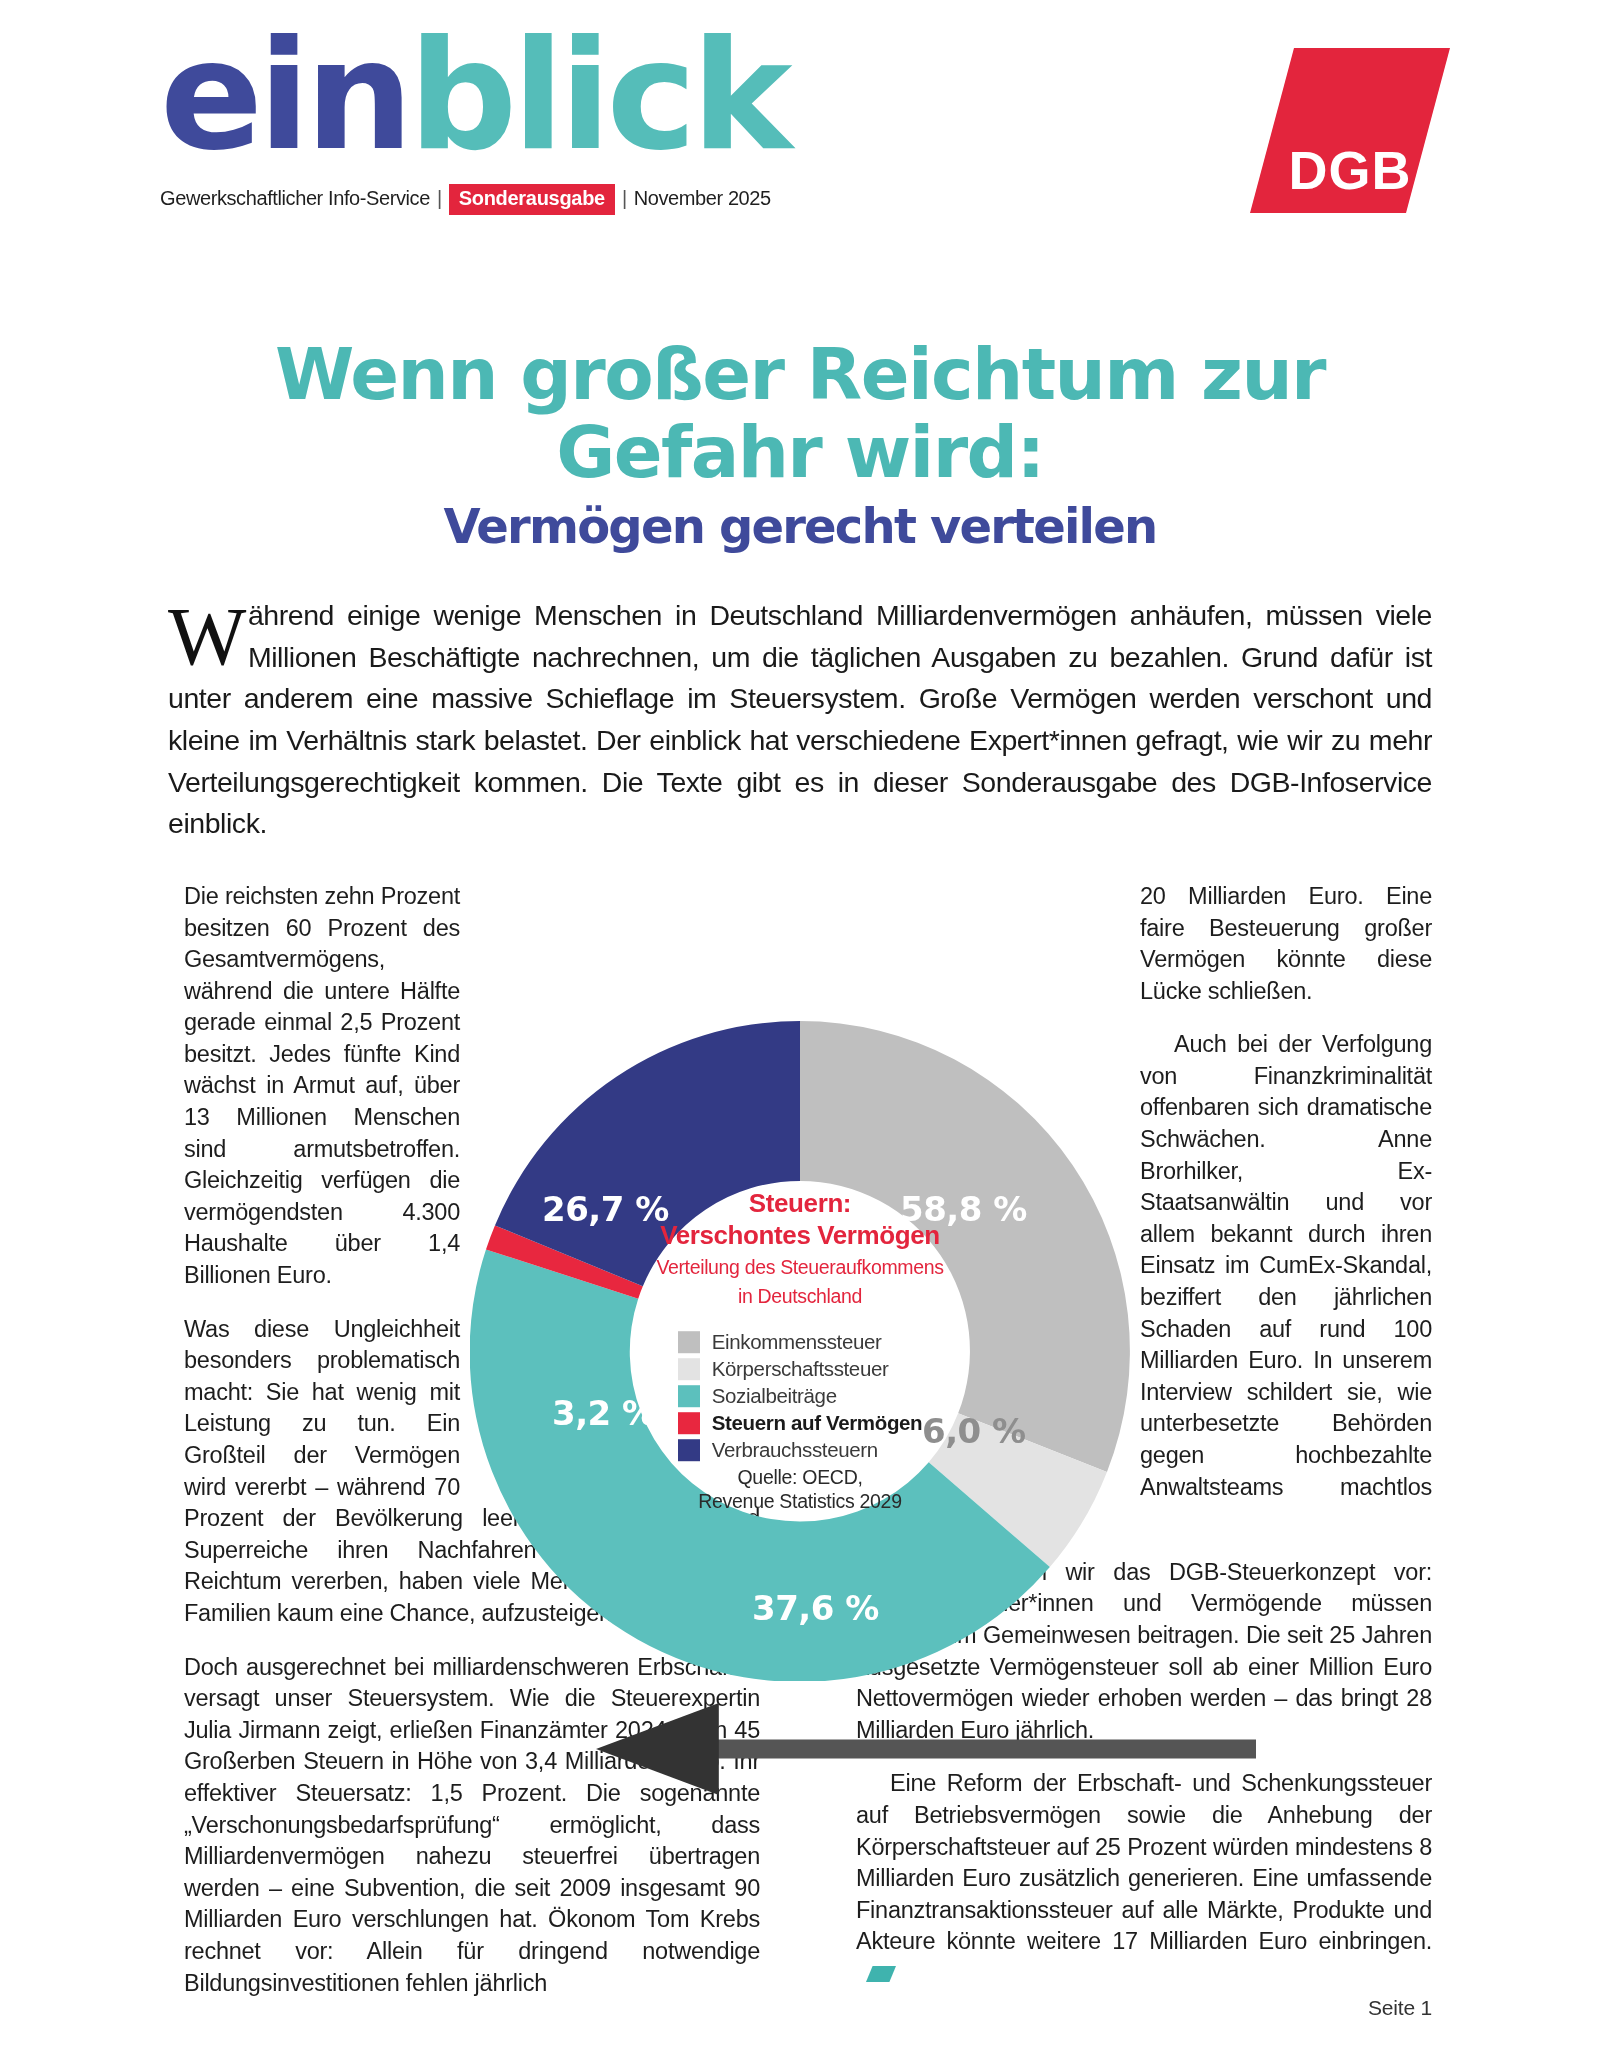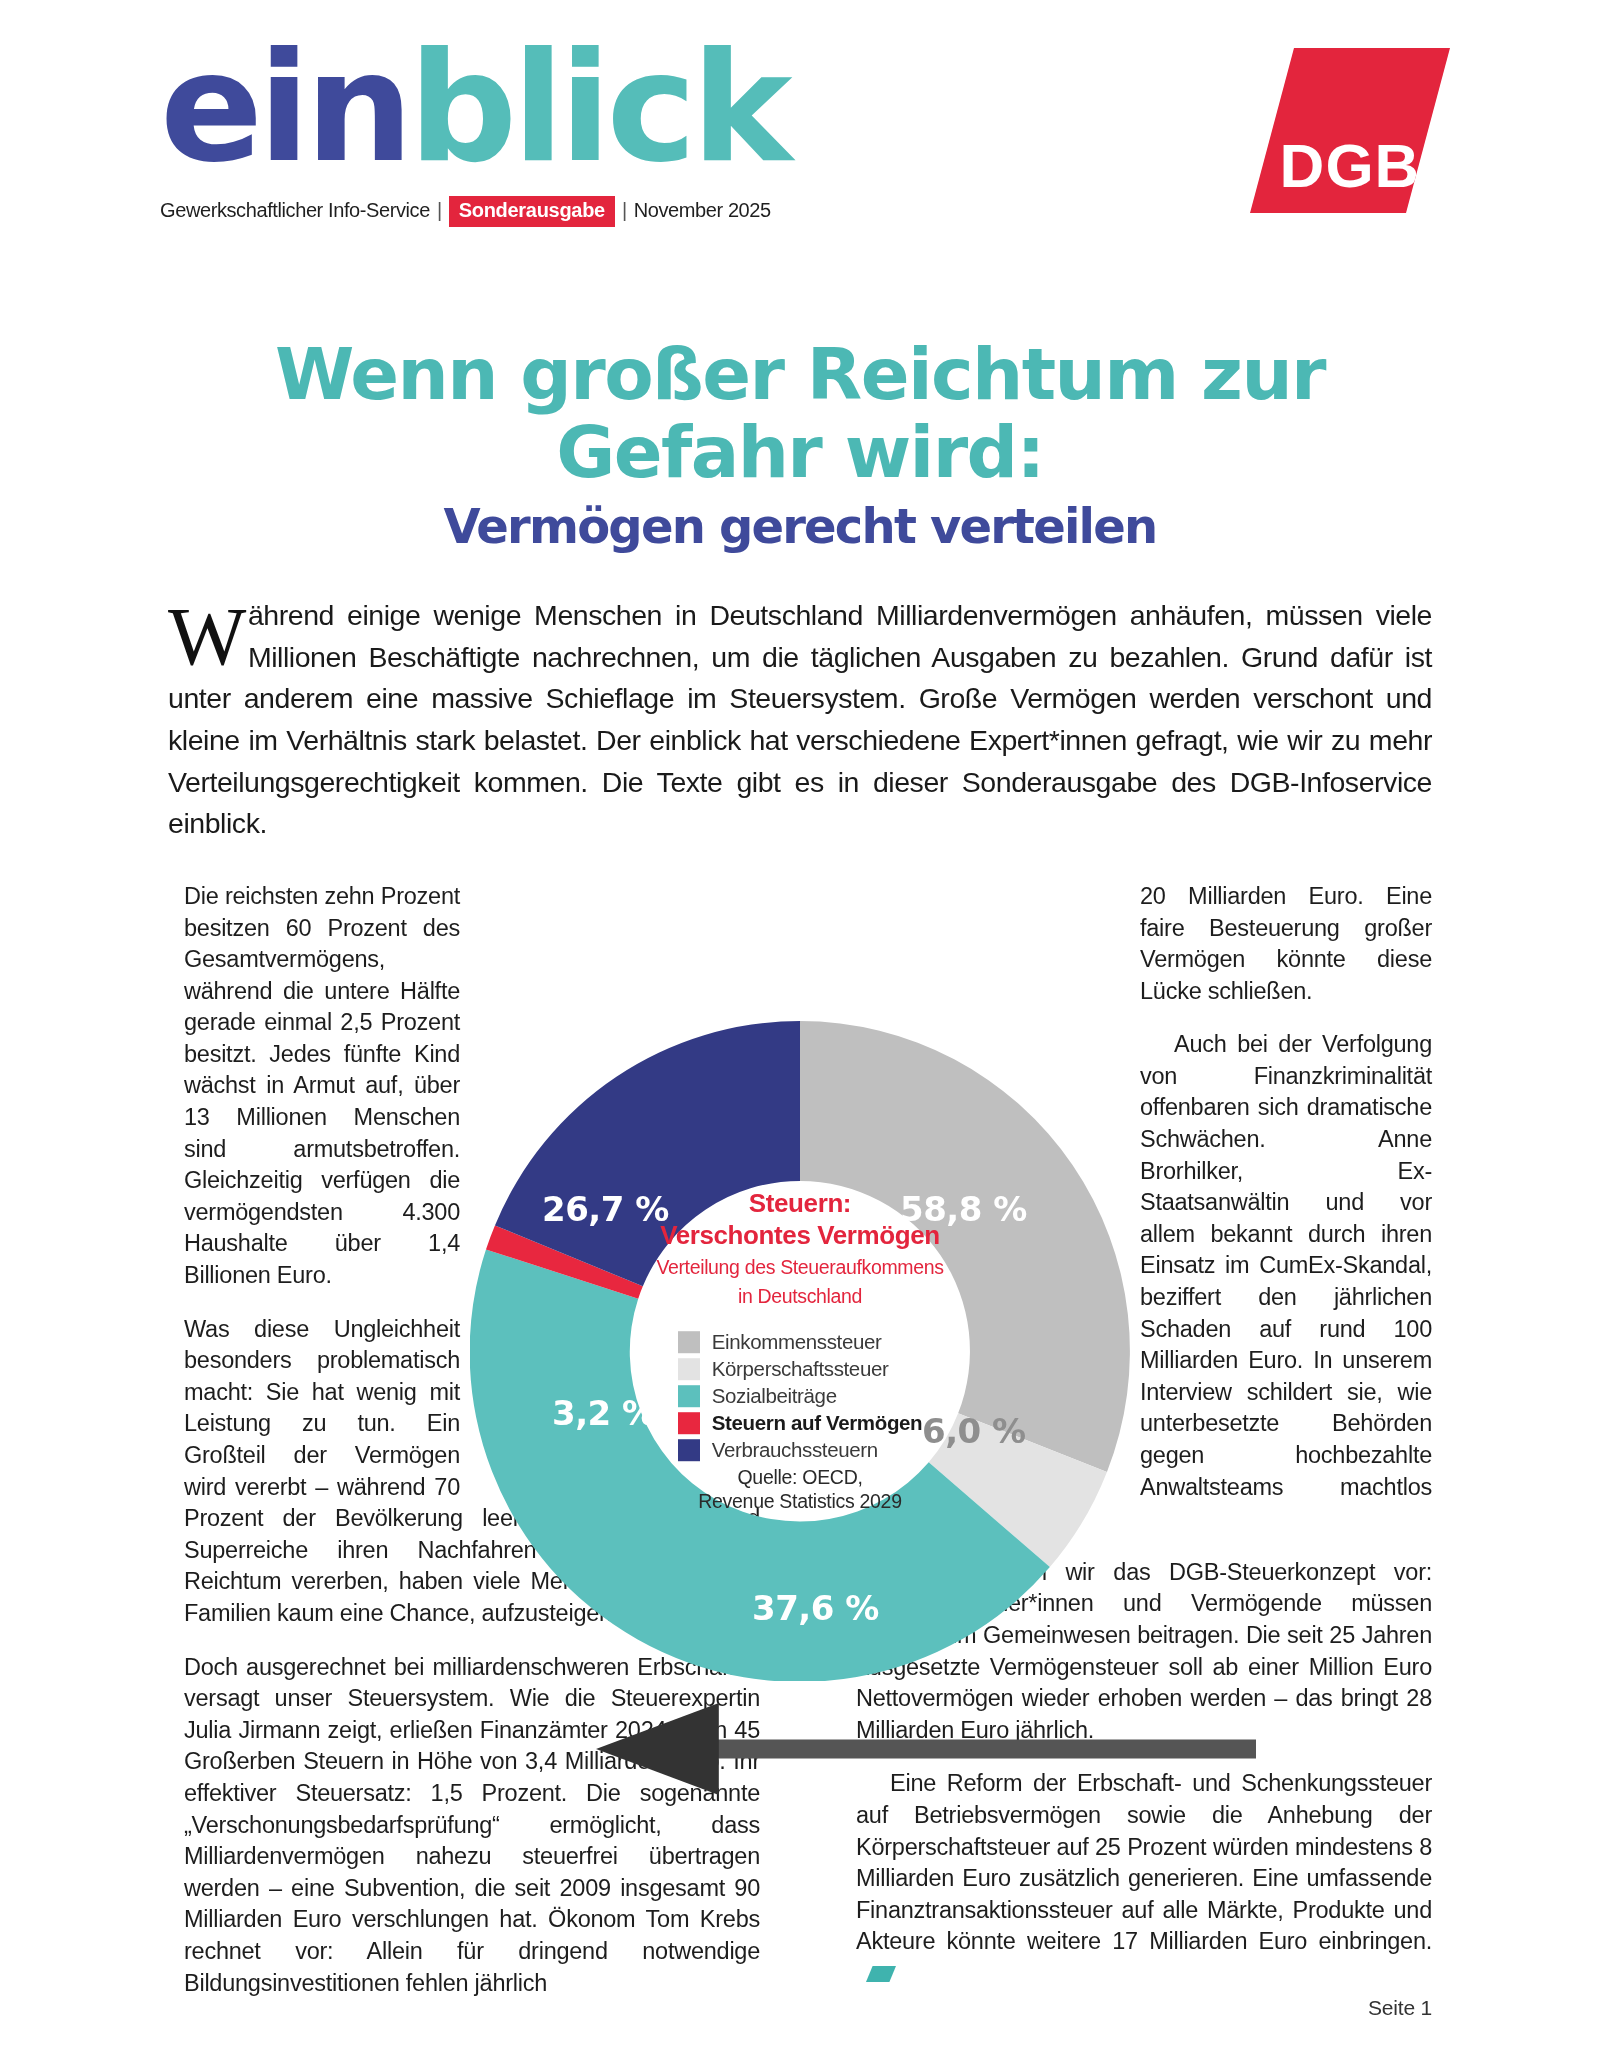--- a/index.html
+++ b/index.html
@@ -6,21 +6,21 @@
   html, body {
     width: 1600px; height: 2048px;
     background: #ffffff;
     font-family: "Liberation Sans", sans-serif;
     color: #1a1a1a;
     overflow: hidden;
   }
   .page { position: relative; width: 1600px; height: 2048px; padding: 0; }
 
   
-  .masthead { position: relative; padding: 38px 160px 0 160px; height: 330px; }
+  .masthead { position: relative; padding: 26px 160px 0 160px; height: 330px; }
   .logo-wrap { position: relative; }
   .logo {
     font-family: "DejaVu Sans", sans-serif;
     font-weight: 700;
     font-size: 152px;
     line-height: 0.92;
     letter-spacing: -5px;
   }
   .logo .ein { color: #3f4a9b; }
   .logo .blick { color: #55bdb9; }
@@ -45,21 +45,21 @@
   .dgb-shape {
     width: 100%; height: 100%;
     background: #e3253d;
     clip-path: polygon(22% 0%, 100% 0%, 78% 100%, 0% 100%);
     position: relative;
   }
   .dgb-text {
     position: absolute; left: 0; right: 0; bottom: 12px;
     text-align: center; color: #fff;
     font-family: "Liberation Sans", sans-serif;
-    font-weight: 700; font-size: 62px; letter-spacing: 1px;
+    font-weight: 700; font-size: 54px; letter-spacing: 1px;
   }
 
   
   .headline { padding: 0 160px; margin-top: 6px; }
   .hl1 {
     font-family: "DejaVu Sans", sans-serif;
     color: #4cb8b4;
     font-weight: 700;
     font-size: 72px;
     letter-spacing: -1.6px;

